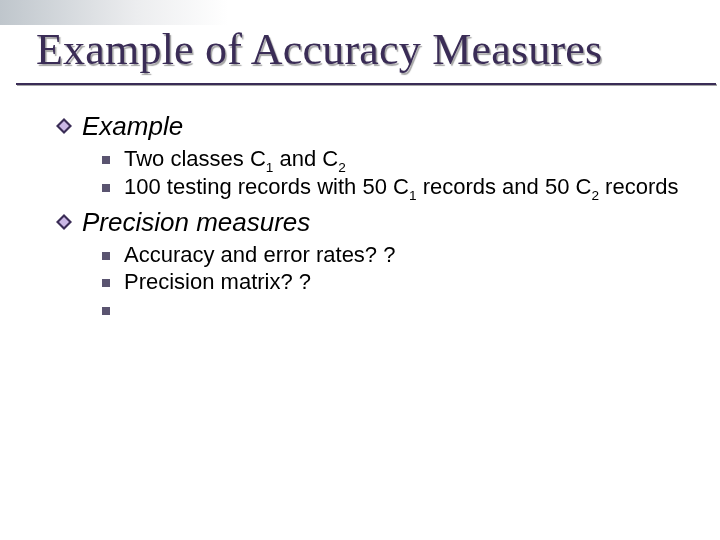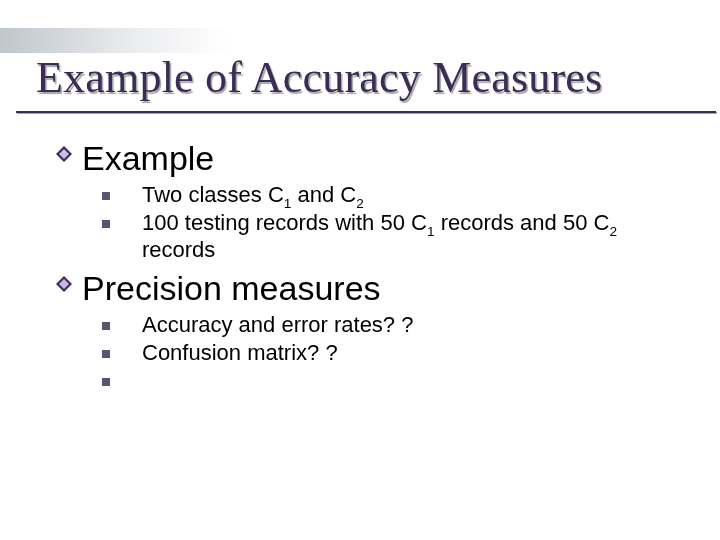--- a/index.html
+++ b/index.html
@@ -10,21 +10,20 @@
     background: #fff;
     font-family: Verdana, Geneva, sans-serif;
     overflow: hidden;
   }
   .slide {
     width: 720px;
     height: 428px;
     box-sizing: border-box;
     padding: 24px 40px 20px 56px;
     position: relative;
-    margin-top: 28px;
   }
   .title {
     font-family: "Times New Roman", Times, serif;
     font-size: 44px;
     font-weight: 400;
     color: #3a2c56;
     margin: 0 0 8px -20px;
     text-shadow: 1.5px 1.5px 1px rgba(90,90,90,0.55);
     letter-spacing: 0.2px;
   }
@@ -41,33 +40,33 @@
     width: 228px; height: 25px;
     background: linear-gradient(to right, #bfc6cc 0%, #ecedef 60%, #ffffff 100%);
   }
   .body {
     color: #000;
   }
   .lvl1 {
     display: flex;
     align-items: flex-start;
     margin: 6px 0 4px 0;
-    font-size: 34px;
+    font-size: 26px;
+    font-style: italic;
   }
   .lvl1 .diamond {
     flex: 0 0 auto;
     margin: 7px 10px 0 0;
   }
   .lvl2 {
     display: flex;
     align-items: flex-start;
     margin: 0 0 1px 46px;
     font-size: 22px;
     line-height: 1.22;
-    gap: 18px;
   }
   .lvl2 .square {
     flex: 0 0 auto;
     margin: 10px 14px 0 0;
   }
   .italic { }
   .sub {
     font-size: 0.62em;
     position: relative;
     top: 0.45em;
@@ -114,21 +113,21 @@
       <div class="lvl2">
         <svg class="square" viewBox="0 0 8 8">
           <rect x="0" y="0" width="8" height="8" fill="#5a5470"></rect>
         </svg>
         <span class="italic">Accuracy and error rates? ?</span>
       </div>
       <div class="lvl2">
         <svg class="square" viewBox="0 0 8 8">
           <rect x="0" y="0" width="8" height="8" fill="#5a5470"></rect>
         </svg>
-        <span class="italic">Confusion matrix? ?</span>
+        <span class="italic">Precision matrix? ?</span>
       </div>
       <div class="lvl2">
         <svg class="square" viewBox="0 0 8 8">
           <rect x="0" y="0" width="8" height="8" fill="#5a5470"></rect>
         </svg>
       </div>
     </div>
 </div>
 
 </body></html>

